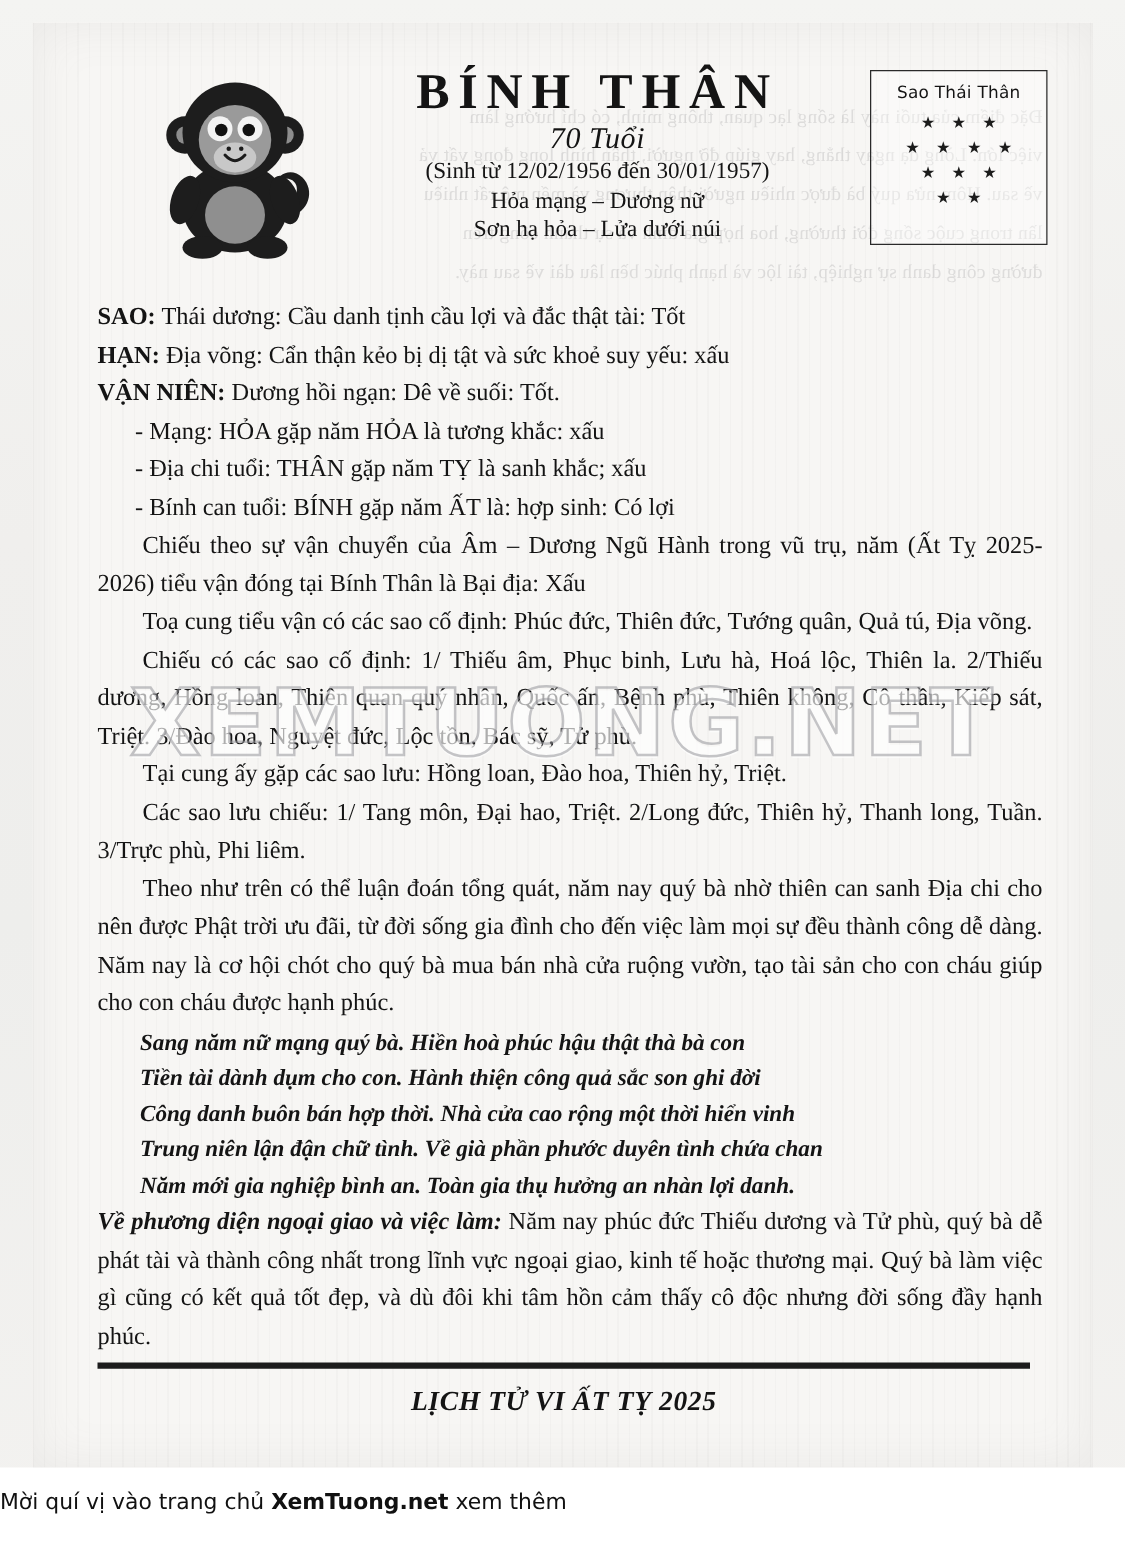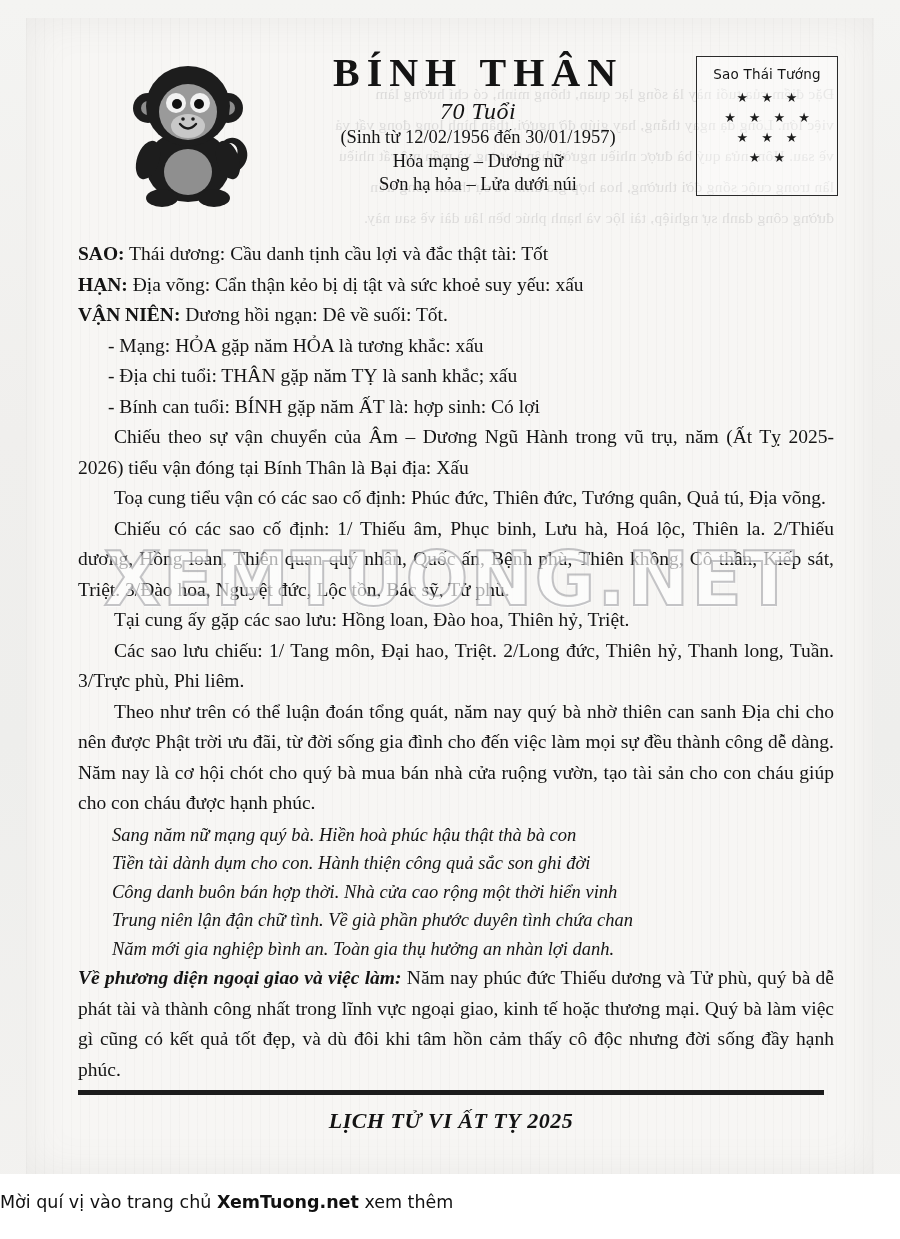--- a/index.html
+++ b/index.html
@@ -158,21 +158,21 @@
   .b { font-weight: bold; }
   .bi { font-weight: bold; font-style: italic; }
   .indent { text-indent: 36px; }
   .dash-line { padding-left: 30px; }
 
   .verse {
     margin-top: 2px;
     padding-left: 34px;
     font-size: 18.5px;
     line-height: 28.5px;
-    font-weight: normal;
+    font-weight: bold;
     font-style: italic;
   }
   .verse div { white-space: nowrap; }
 
   
   .watermark {
     position: absolute;
     left: 0;
     top: 536px;
     width: 900px;
@@ -285,21 +285,21 @@
 
       <div class="title-block">
         <div class="big-title">BÍNH THÂN</div>
         <div class="age">70 Tuổi</div>
         <div class="born">(Sinh từ 12/02/1956 đến 30/01/1957)</div>
         <div class="menh">Hỏa mạng – Dương nữ</div>
         <div class="menh2">Sơn hạ hỏa – Lửa dưới núi</div>
       </div>
 
       <div class="star-box">
-        <div class="sb-title">Sao Thái Tướng</div>
+        <div class="sb-title">Sao Thái Thân</div>
         <div class="star-rows">
           <div class="star-row">
             <span class="star">★</span>
             <span class="star">★</span>
             <span class="star">★</span>
           </div>
           <div class="star-row">
             <span class="star">★</span>
             <span class="star">★</span>
             <span class="star">★</span>

